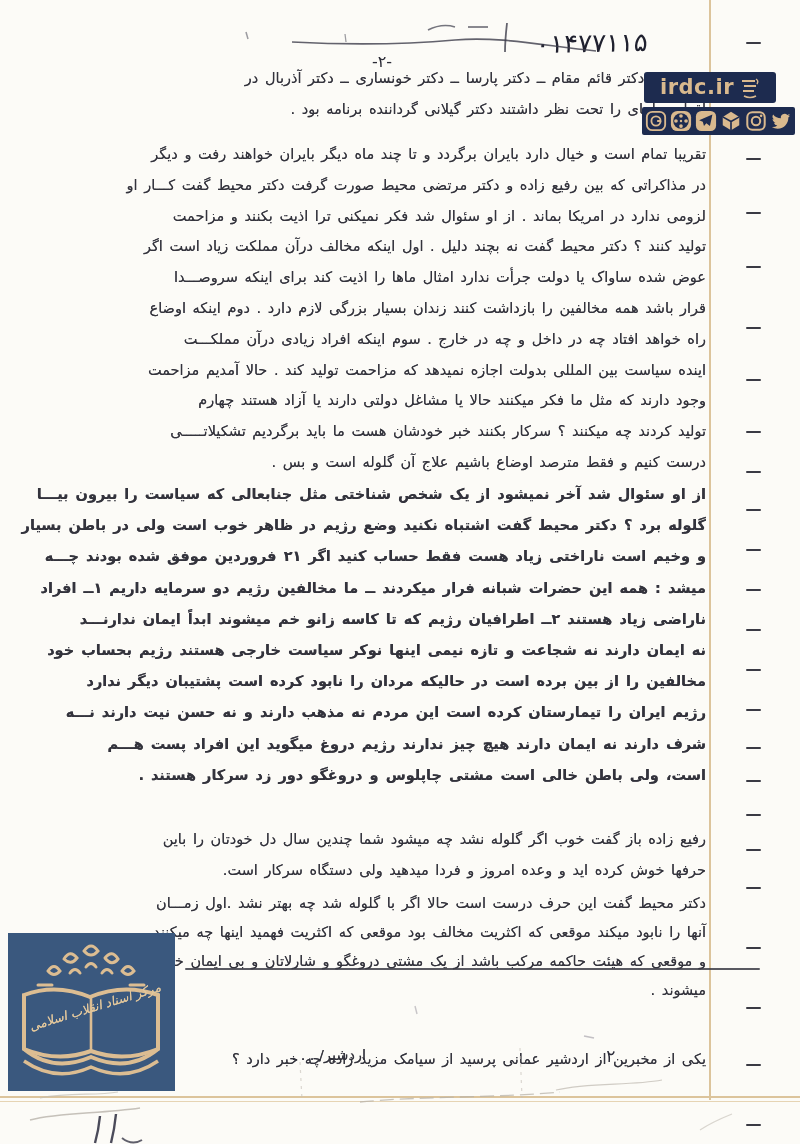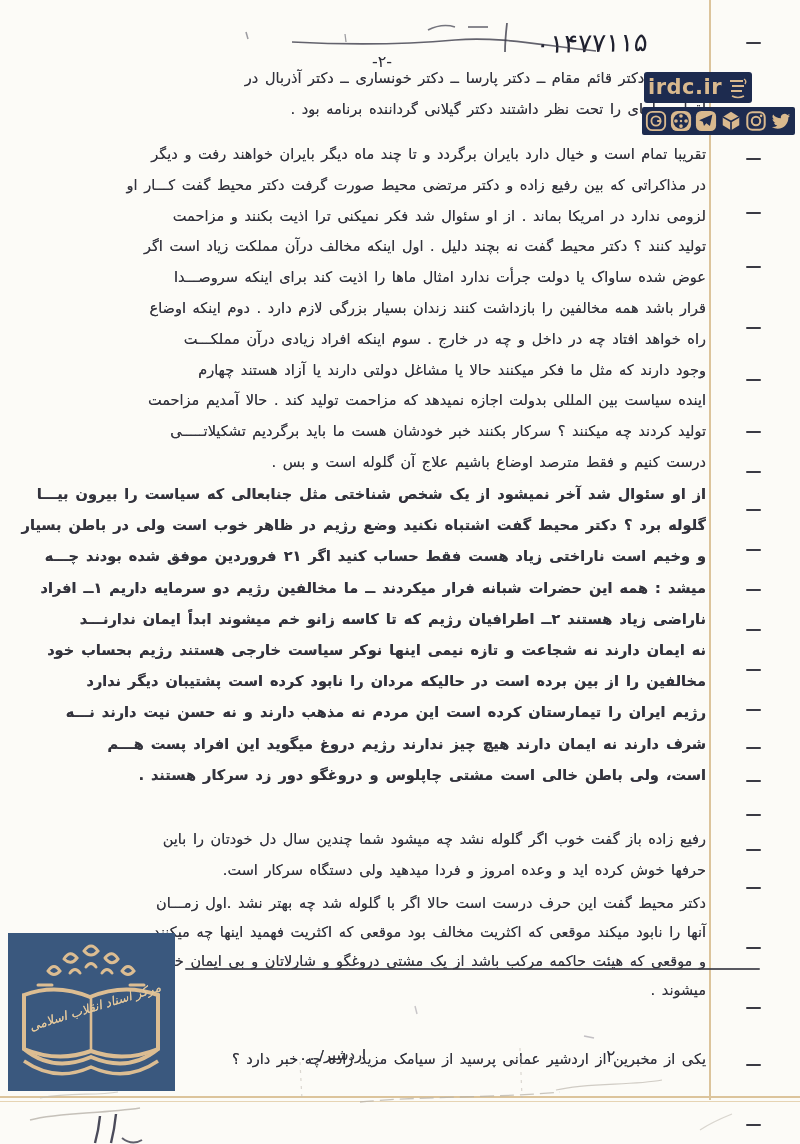--- a/index.html
+++ b/index.html
@@ -51,21 +51,21 @@
   
   .border-v{position:absolute;top:0;left:709px;width:2px;height:1100px;background:#dcc49c;z-index:2;}
   .border-h1{position:absolute;top:1096px;left:0;width:800px;height:2px;background:#dcc49c;z-index:2;}
   .border-h2{position:absolute;top:1101px;left:0;width:800px;height:1px;background:#e6d4b4;z-index:2;}
   .mdash{position:absolute;left:746px;width:15px;height:2px;background:#3a3a44;border-radius:1px;}
   #margin-marks{position:absolute;inset:0;z-index:3;}
 
   
   .irdc-badge{position:absolute;top:72px;left:644px;z-index:6;}
   .irdc-pill{
-    width:108px;height:31px;background:#1d2b4f;border-radius:3px;
+    width:132px;height:31px;background:#1d2b4f;border-radius:3px;
     display:flex;align-items:center;justify-content:center;gap:6px;
   }
   .irdc-site{color:#d9b98e;font-size:21px;font-weight:bold;letter-spacing:.5px;line-height:1;direction:ltr;}
   .icons-bar{
     position:absolute;top:107px;left:642px;width:153px;height:28px;background:#1d2b4f;
     border-radius:2px;display:flex;align-items:center;justify-content:space-evenly;z-index:6;
   }
   .sicon{width:22px;height:22px;display:block;}
 
   
@@ -90,22 +90,22 @@
       <div class="tline">اقدام ترابیای را تحت نظر داشتند دکتر گیلانی گرداننده برنامه بود .</div>
     </div>
   <div class="para" id="para-2">
       <div class="tline">تقریبا تمام است و خیال دارد بایران برگردد و تا چند ماه دیگر بایران خواهند رفت و دیگر</div>
       <div class="tline">در مذاکراتی که بین رفیع زاده و دکتر مرتضی محیط صورت گرفت دکتر محیط گفت کـــار او</div>
       <div class="tline">لزومی ندارد در امریکا بماند . از او سئوال شد فکر نمیکنی ترا اذیت بکنند و مزاحمت</div>
       <div class="tline">تولید کنند ؟ دکتر محیط گفت نه بچند دلیل . اول اینکه مخالف درآن مملکت زیاد است اگر</div>
       <div class="tline">عوض شده ساواک یا دولت جرأت ندارد امثال ماها را اذیت کند برای اینکه سروصـــدا</div>
       <div class="tline">قرار باشد همه مخالفین را بازداشت کنند زندان بسیار بزرگی لازم دارد . دوم اینکه اوضاع</div>
       <div class="tline">راه خواهد افتاد چه در داخل و چه در خارج . سوم اینکه افراد زیادی درآن مملکـــت</div>
+      <div class="tline">اینده سیاست بین المللی بدولت اجازه نمیدهد که مزاحمت تولید کند . حالا آمدیم مزاحمت</div>
       <div class="tline">وجود دارند که مثل ما فکر میکنند حالا یا مشاغل دولتی دارند یا آزاد هستند چهارم</div>
-      <div class="tline">اینده سیاست بین المللی بدولت اجازه نمیدهد که مزاحمت تولید کند . حالا آمدیم مزاحمت</div>
       <div class="tline">تولید کردند چه میکنند ؟ سرکار بکنند خبر خودشان هست ما باید برگردیم تشکیلاتـــــی</div>
       <div class="tline">درست کنیم و فقط مترصد اوضاع باشیم علاج آن گلوله است و بس .</div>
     </div>
   <div class="para" id="para-3">
       <div class="tline">از او سئوال شد آخر نمیشود از یک شخص شناختی مثل جنابعالی که سیاست را بیرون بیـــا</div>
       <div class="tline">گلوله برد ؟ دکتر محیط گفت اشتباه نکنید وضع رژیم در ظاهر خوب است ولی در باطن بسیار</div>
       <div class="tline">و وخیم است ناراختی زیاد هست فقط حساب کنید اگر ۲۱ فروردین موفق شده بودند چـــه</div>
       <div class="tline">میشد : همه این حضرات شبانه فرار میکردند ــ ما مخالفین رژیم دو سرمایه داریم ۱ــ افراد</div>
       <div class="tline">ناراضی زیاد هستند ۲ــ اطرافیان رژیم که تا کاسه زانو خم میشوند ابداً ایمان ندارنـــد</div>
       <div class="tline">نه ایمان دارند نه شجاعت و تازه نیمی اینها نوکر سیاست خارجی هستند رژیم بحساب خود</div>

